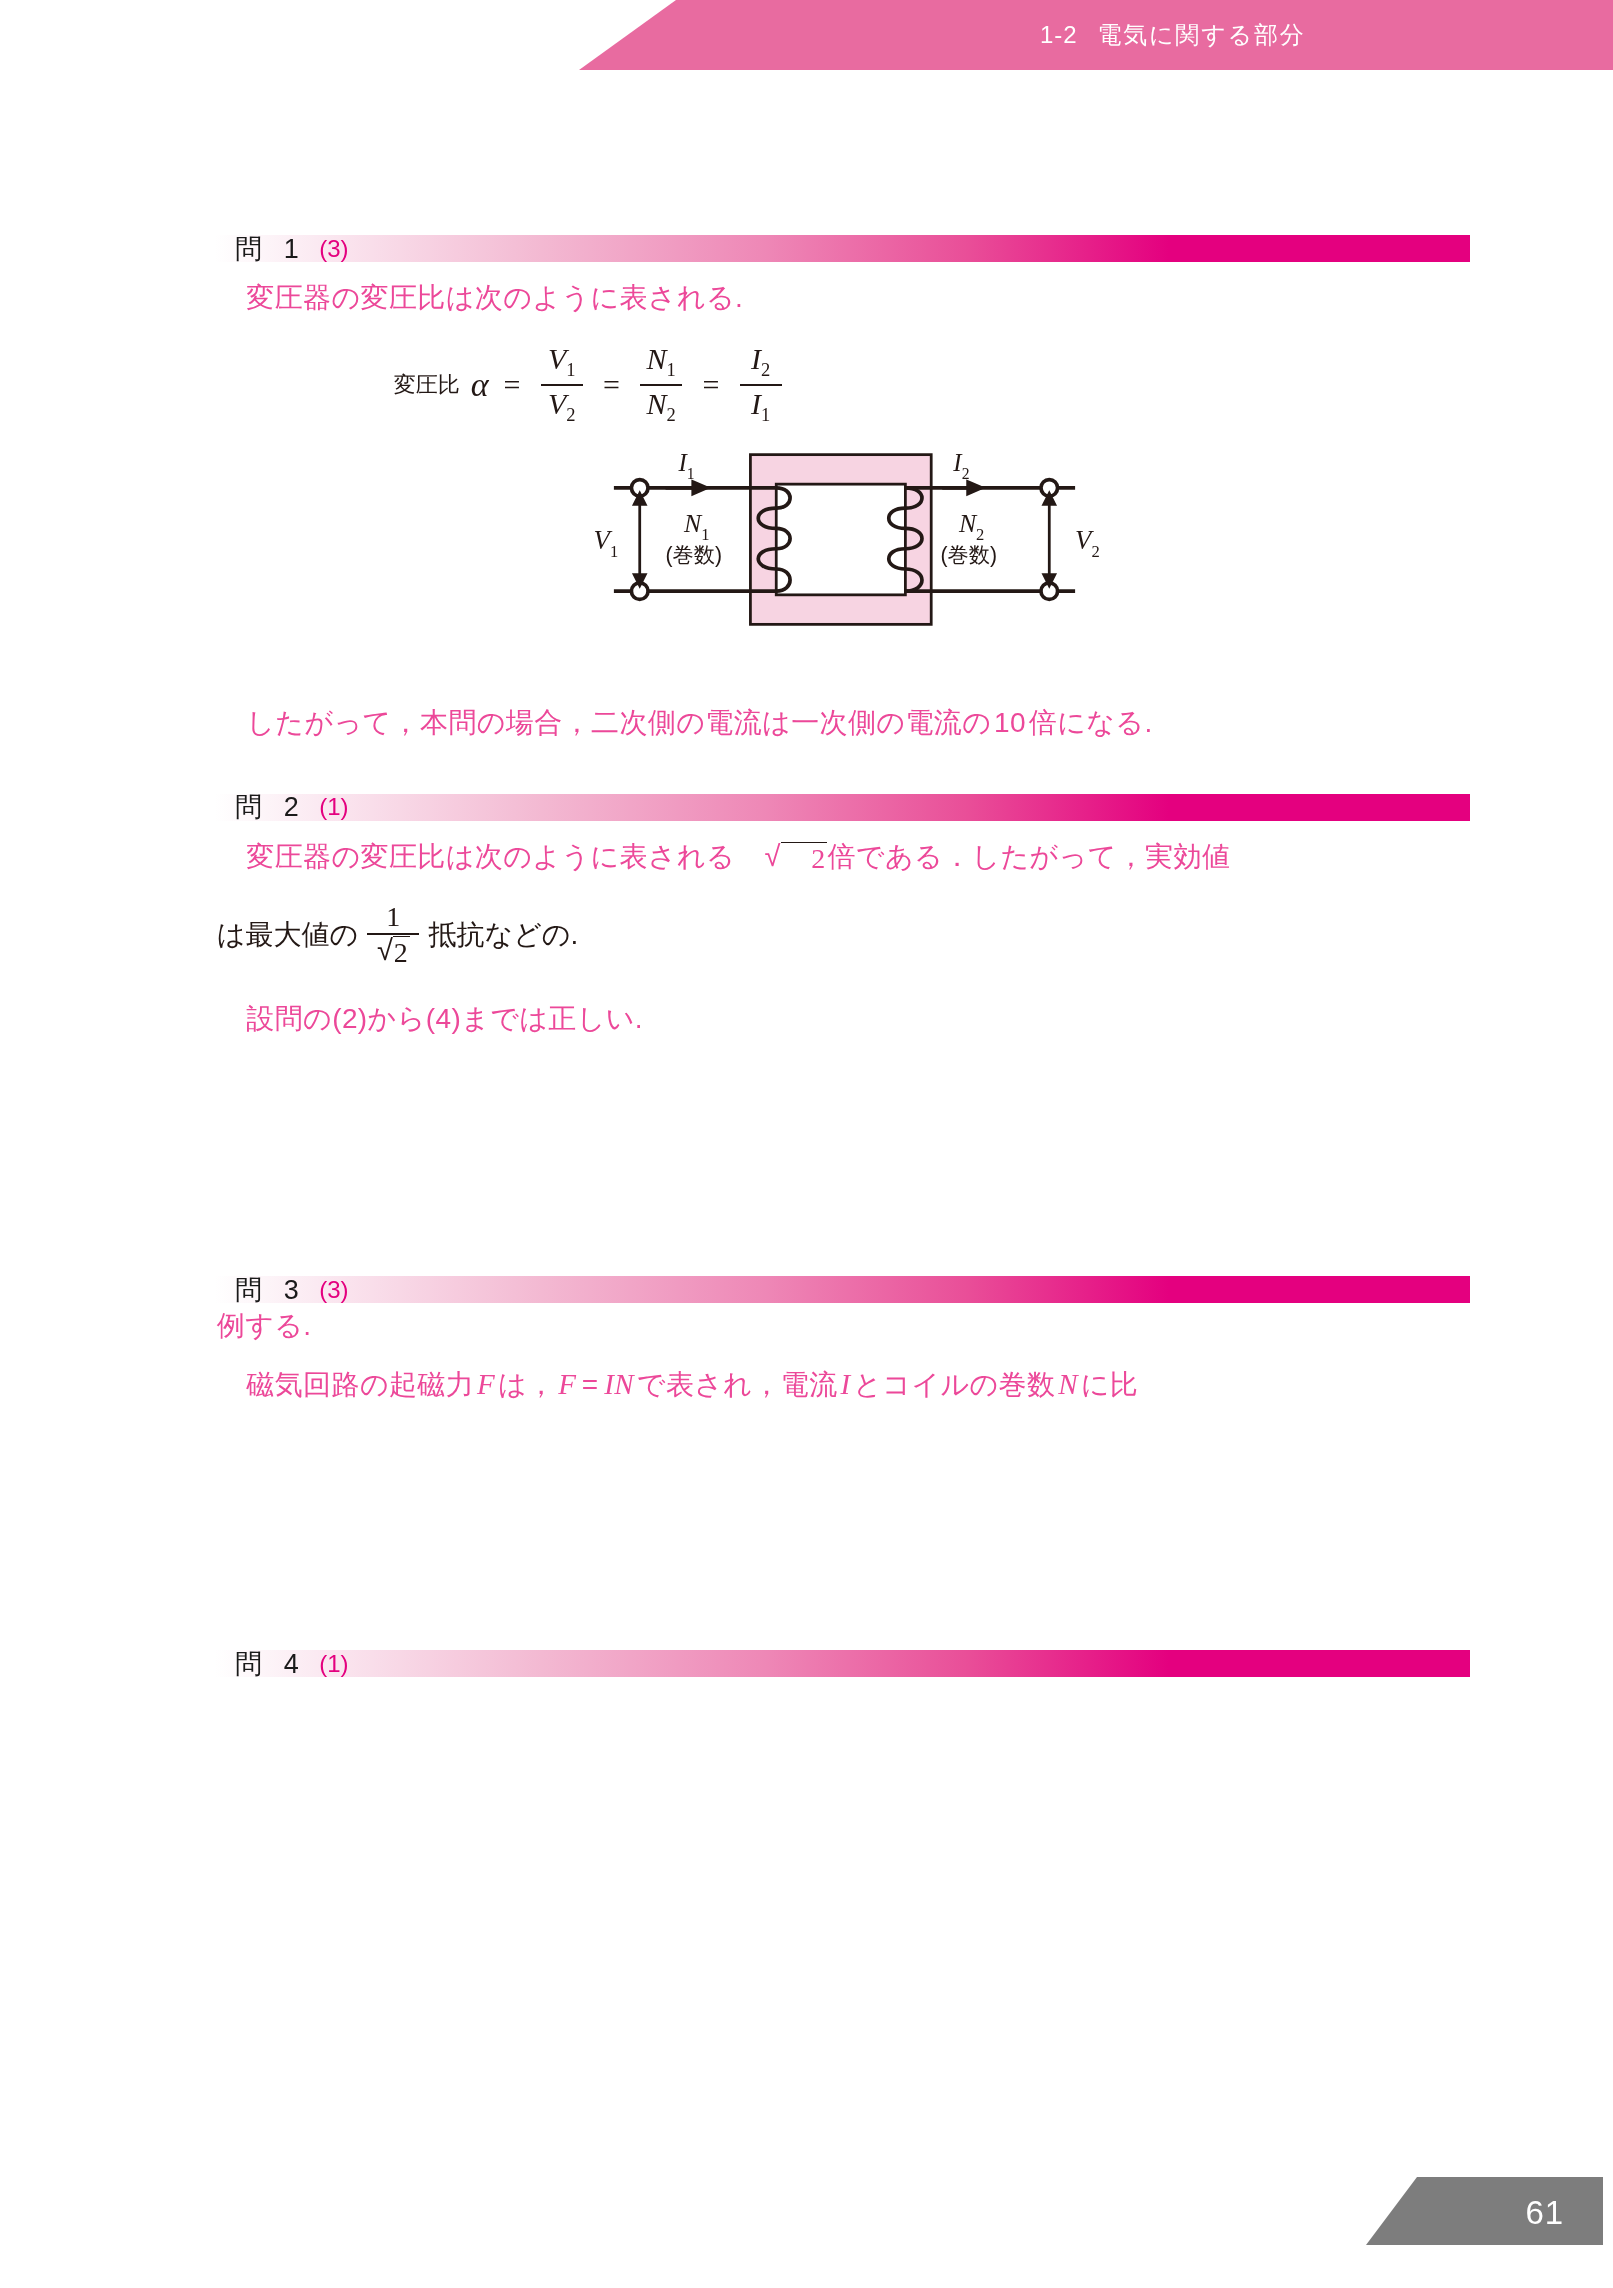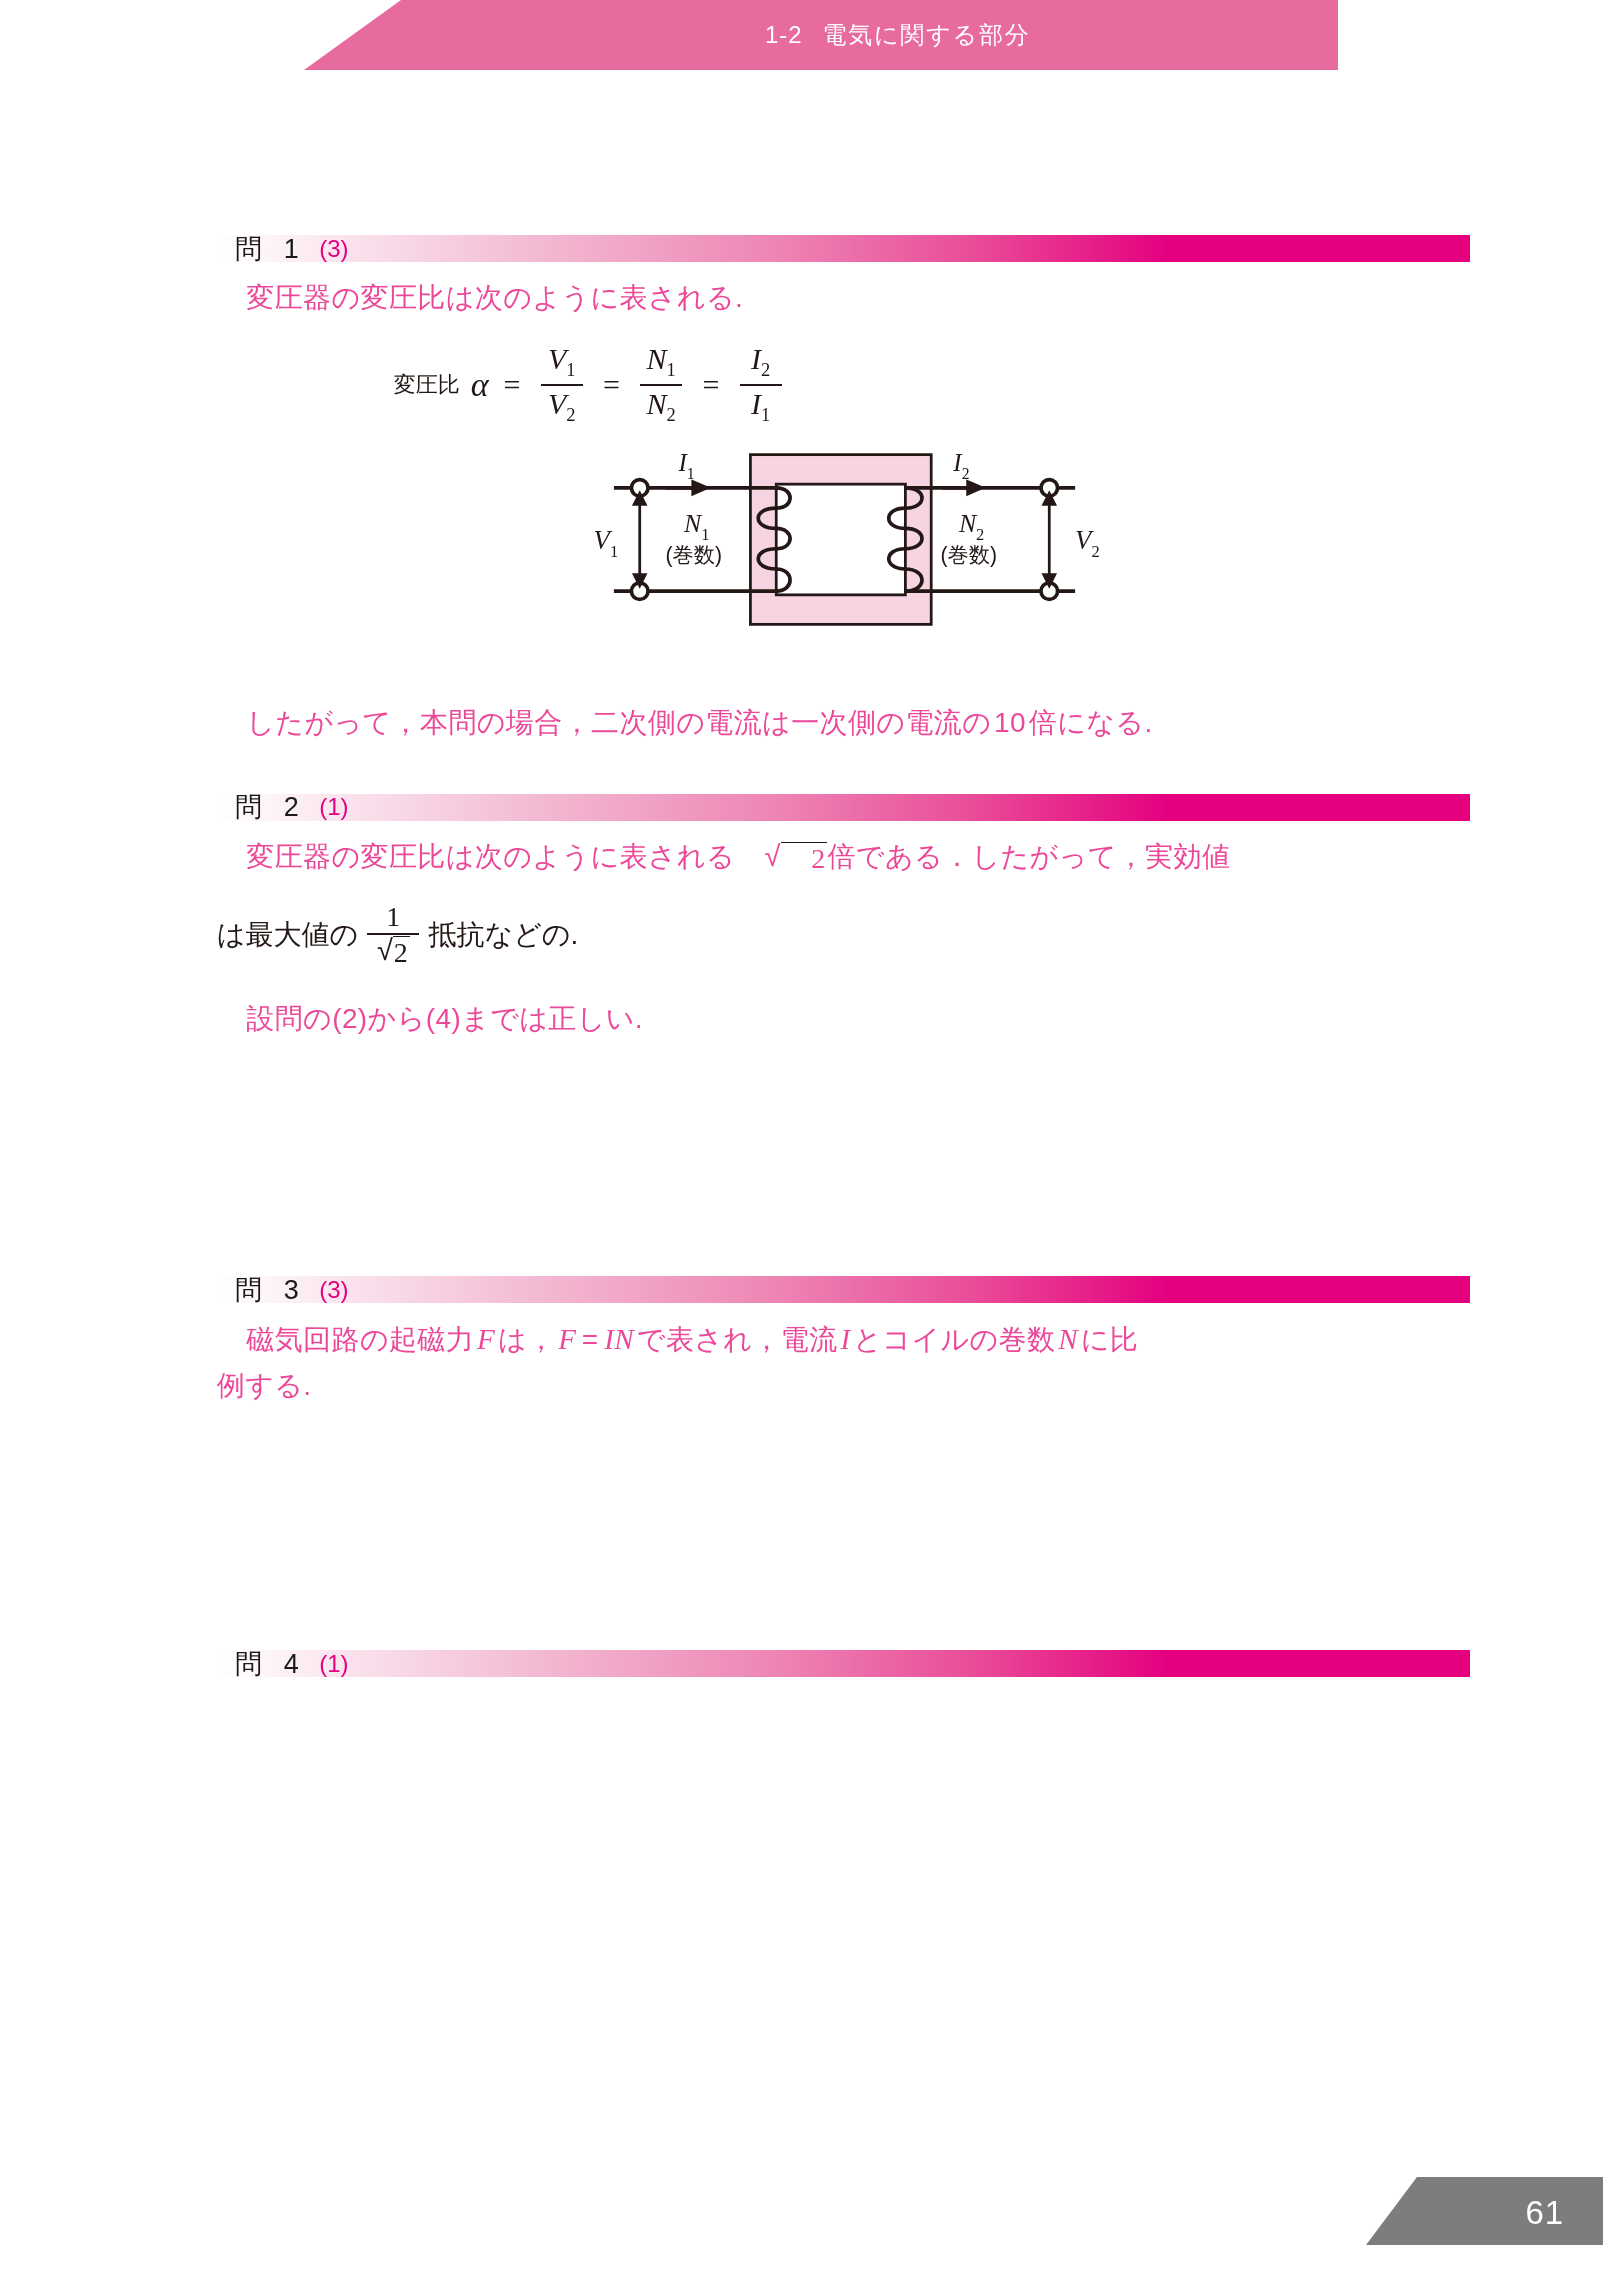--- a/index.html
+++ b/index.html
@@ -8,21 +8,21 @@
     background:#ffffff;
     font-family:"Liberation Sans","DejaVu Sans",sans-serif;
     position:relative;
     overflow:hidden;
     -webkit-font-smoothing:antialiased;
   }
   .page{position:relative;width:1613px;height:2289px;}
 
   
   .header-band{
-    position:absolute;top:0;left:0;width:1338px;height:70px;overflow:hidden;
+    position:absolute;top:0;left:0;width:1613px;height:70px;overflow:hidden;
   }
   .header-shape{
     position:absolute;top:0;right:0;height:70px;width:1034px;
     background:#E86BA0;
     -webkit-clip-path:polygon(97px 0,1034px 0,1034px 70px,0 70px);
     clip-path:polygon(97px 0,1034px 0,1034px 70px,0 70px);
   }
   .header-text{
     position:absolute;top:0;right:0;width:1034px;height:70px;
     display:flex;align-items:center;justify-content:flex-start;
@@ -299,24 +299,24 @@
     <div class="spacer-xl"></div>
 
     <div class="qbar">
       <span class="qlabel">
         <span>問</span><span class="qn">3</span>
       </span>
       <span class="qans">(3)</span>
     </div>
 
     <div class="para-block">
+      <p class="para" style="margin-top:0;">例する.</p>
       <p class="para indent">
         <span>磁気回路の起磁力</span><span class="iv">F</span><span>は，</span><span class="iv">F</span><span class="num-t">=</span><span class="iv">IN</span><span>で表され，電流</span><span class="iv">I</span><span>とコイルの巻数</span><span class="iv">N</span><span>に比</span>
       </p>
-      <p class="para" style="margin-top:0;">例する.</p>
     </div>
 
     <div class="spacer-xxl"></div>
 
     <div class="qbar">
       <span class="qlabel">
         <span>問</span><span class="qn">4</span>
       </span>
       <span class="qans">(1)</span>
     </div>

